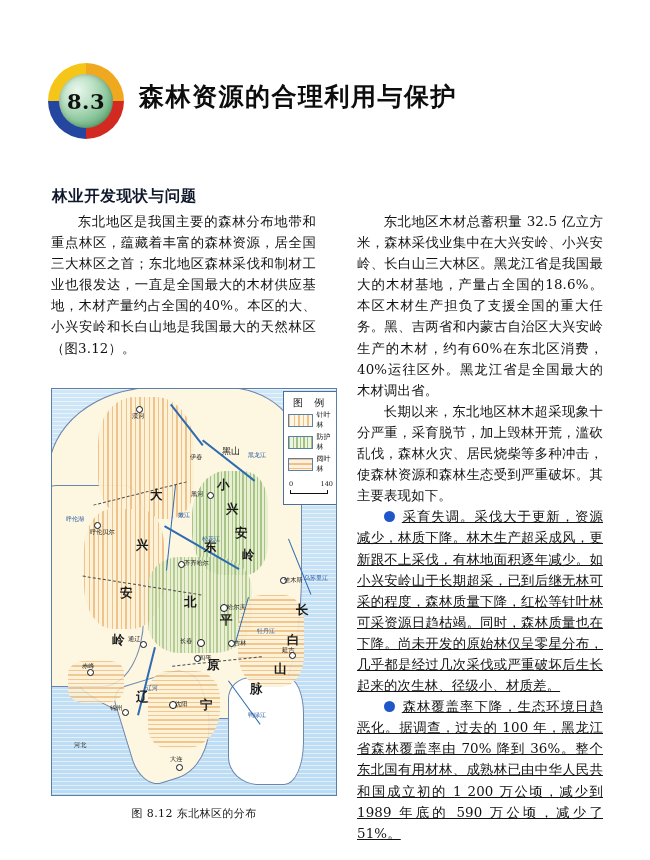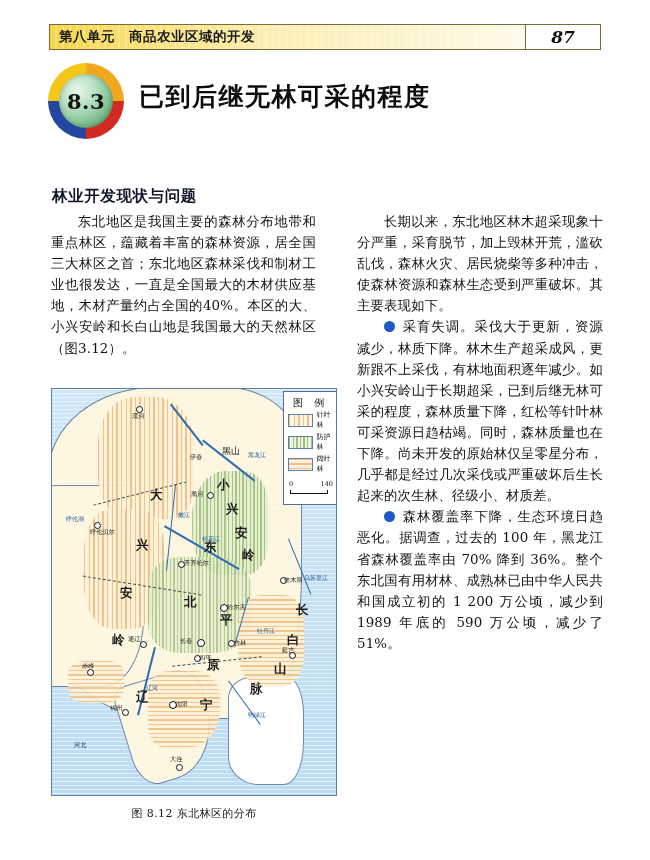--- a/index.html
+++ b/index.html
@@ -84,21 +84,21 @@
     font-family:"DejaVu Serif","Liberation Serif",serif;
     font-size:13.4px;line-height:21.1px;color:#131313;
     text-align:justify;text-justify:inter-ideograph;
     letter-spacing:.15px;
   }
   .col p{margin:0;}
   .col p.ind{text-indent:2em;}
   .col-left{left:51px;top:211px;width:265px;}
   .col-right{left:357px;top:211px;width:246px;}
 
-  .bullet-para{position:relative;text-indent:2em;}
+  .bullet-para{position:relative;text-indent:2em;text-decoration:underline;}
   .bdot{
     display:inline-block;width:11px;height:11px;border-radius:50%;
     background:#1f57c8;vertical-align:-1px;margin-right:7px;
   }
 
   
   .figure{position:absolute;left:51px;top:388px;width:286px;height:408px;}
   .map{
     position:absolute;inset:0;
     border:1px solid #5a7fa8;
@@ -173,48 +173,42 @@
     position:absolute;left:51px;top:806px;width:286px;text-align:center;
     font-family:"DejaVu Serif","Liberation Serif",serif;
     font-size:11px;color:#151515;letter-spacing:.4px;
   }
 </style>
 </head>
 <body>
 
 <div class="page">
 
-  <div class="header">
-    <div class="header-bar">
-      <span class="header-unit">第八单元</span>
-      <span class="header-topic">商品农业区域的开发</span>
-    </div>
-    <div class="header-page">87</div>
-  </div>
 
   <div class="sec-logo">
     <div class="ring">
       <div class="q q1"></div>
       <div class="q q2"></div>
       <div class="q q3"></div>
       <div class="q q4"></div>
     </div>
     <div class="ring-inner">
       <span class="sec-num">8.3</span>
     </div>
   </div>
-  <div class="sec-title">已到后继无林可采的程度</div>
+  <div class="sec-title">森林资源的合理利用与保护</div>
 
   <div class="sub-head">林业开发现状与问题</div>
 
   <div class="col col-left">
     <p class="ind">东北地区是我国主要的森林分布地带和重点林区，蕴藏着丰富的森林资源，居全国三大林区之首；东北地区森林采伐和制材工业也很发达，一直是全国最大的木材供应基地，木材产量约占全国的40%。本区的大、小兴安岭和长白山地是我国最大的天然林区（图3.12）。</p>
   </div>
 
   <div class="col col-right">
+    <p class="ind">东北地区木材总蓄积量 32.5 亿立方米，森林采伐业集中在大兴安岭、小兴安岭、长白山三大林区。黑龙江省是我国最大的木材基地，产量占全国的18.6%。本区木材生产担负了支援全国的重大任务。黑、吉两省和内蒙古自治区大兴安岭生产的木材，约有60%在东北区消费，40%运往区外。黑龙江省是全国最大的木材调出省。</p>
     <p class="ind">长期以来，东北地区林木超采现象十分严重，采育脱节，加上毁林开荒，滥砍乱伐，森林火灾、居民烧柴等多种冲击，使森林资源和森林生态受到严重破坏。其主要表现如下。</p>
     <p class="bullet-para"><span class="bdot"></span><span>采育失调。采伐大于更新，资源减少，林质下降。林木生产超采成风，更新跟不上采伐，有林地面积逐年减少。如小兴安岭山于长期超采，已到后继无林可采的程度，森林质量下降，红松等针叶林可采资源日趋枯竭。同时，森林质量也在下降。尚未开发的原始林仅呈零星分布，几乎都是经过几次采伐或严重破坏后生长起来的次生林、径级小、材质差。</span></p>
     <p class="bullet-para"><span class="bdot"></span><span>森林覆盖率下降，生态环境日趋恶化。据调查，过去的 100 年，黑龙江省森林覆盖率由 70% 降到 36%。整个东北国有用材林、成熟林已由中华人民共和国成立初的 1 200 万公顷，减少到 1989 年底的 590 万公顷，减少了 51%。</span></p>
   </div>
 
   <div class="figure">
     <div class="map">
 
       <div class="sea"></div>
 

